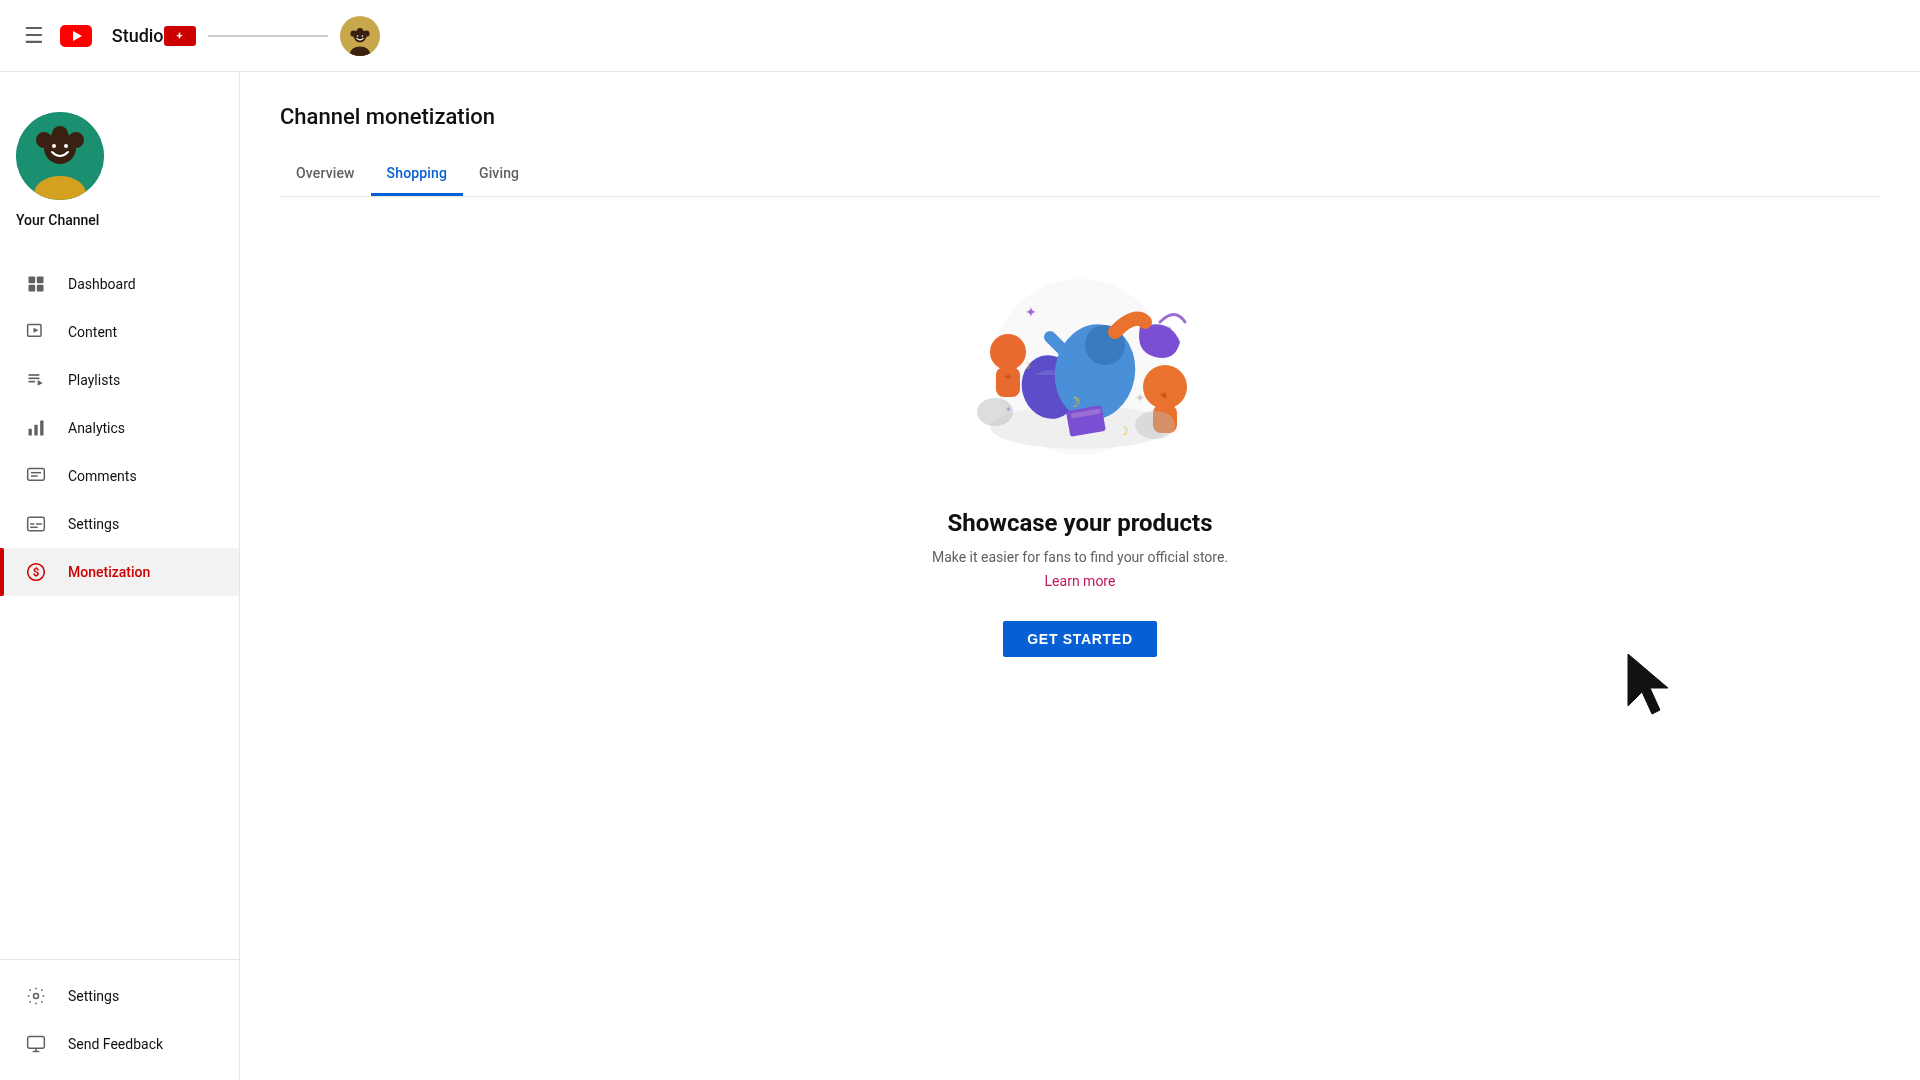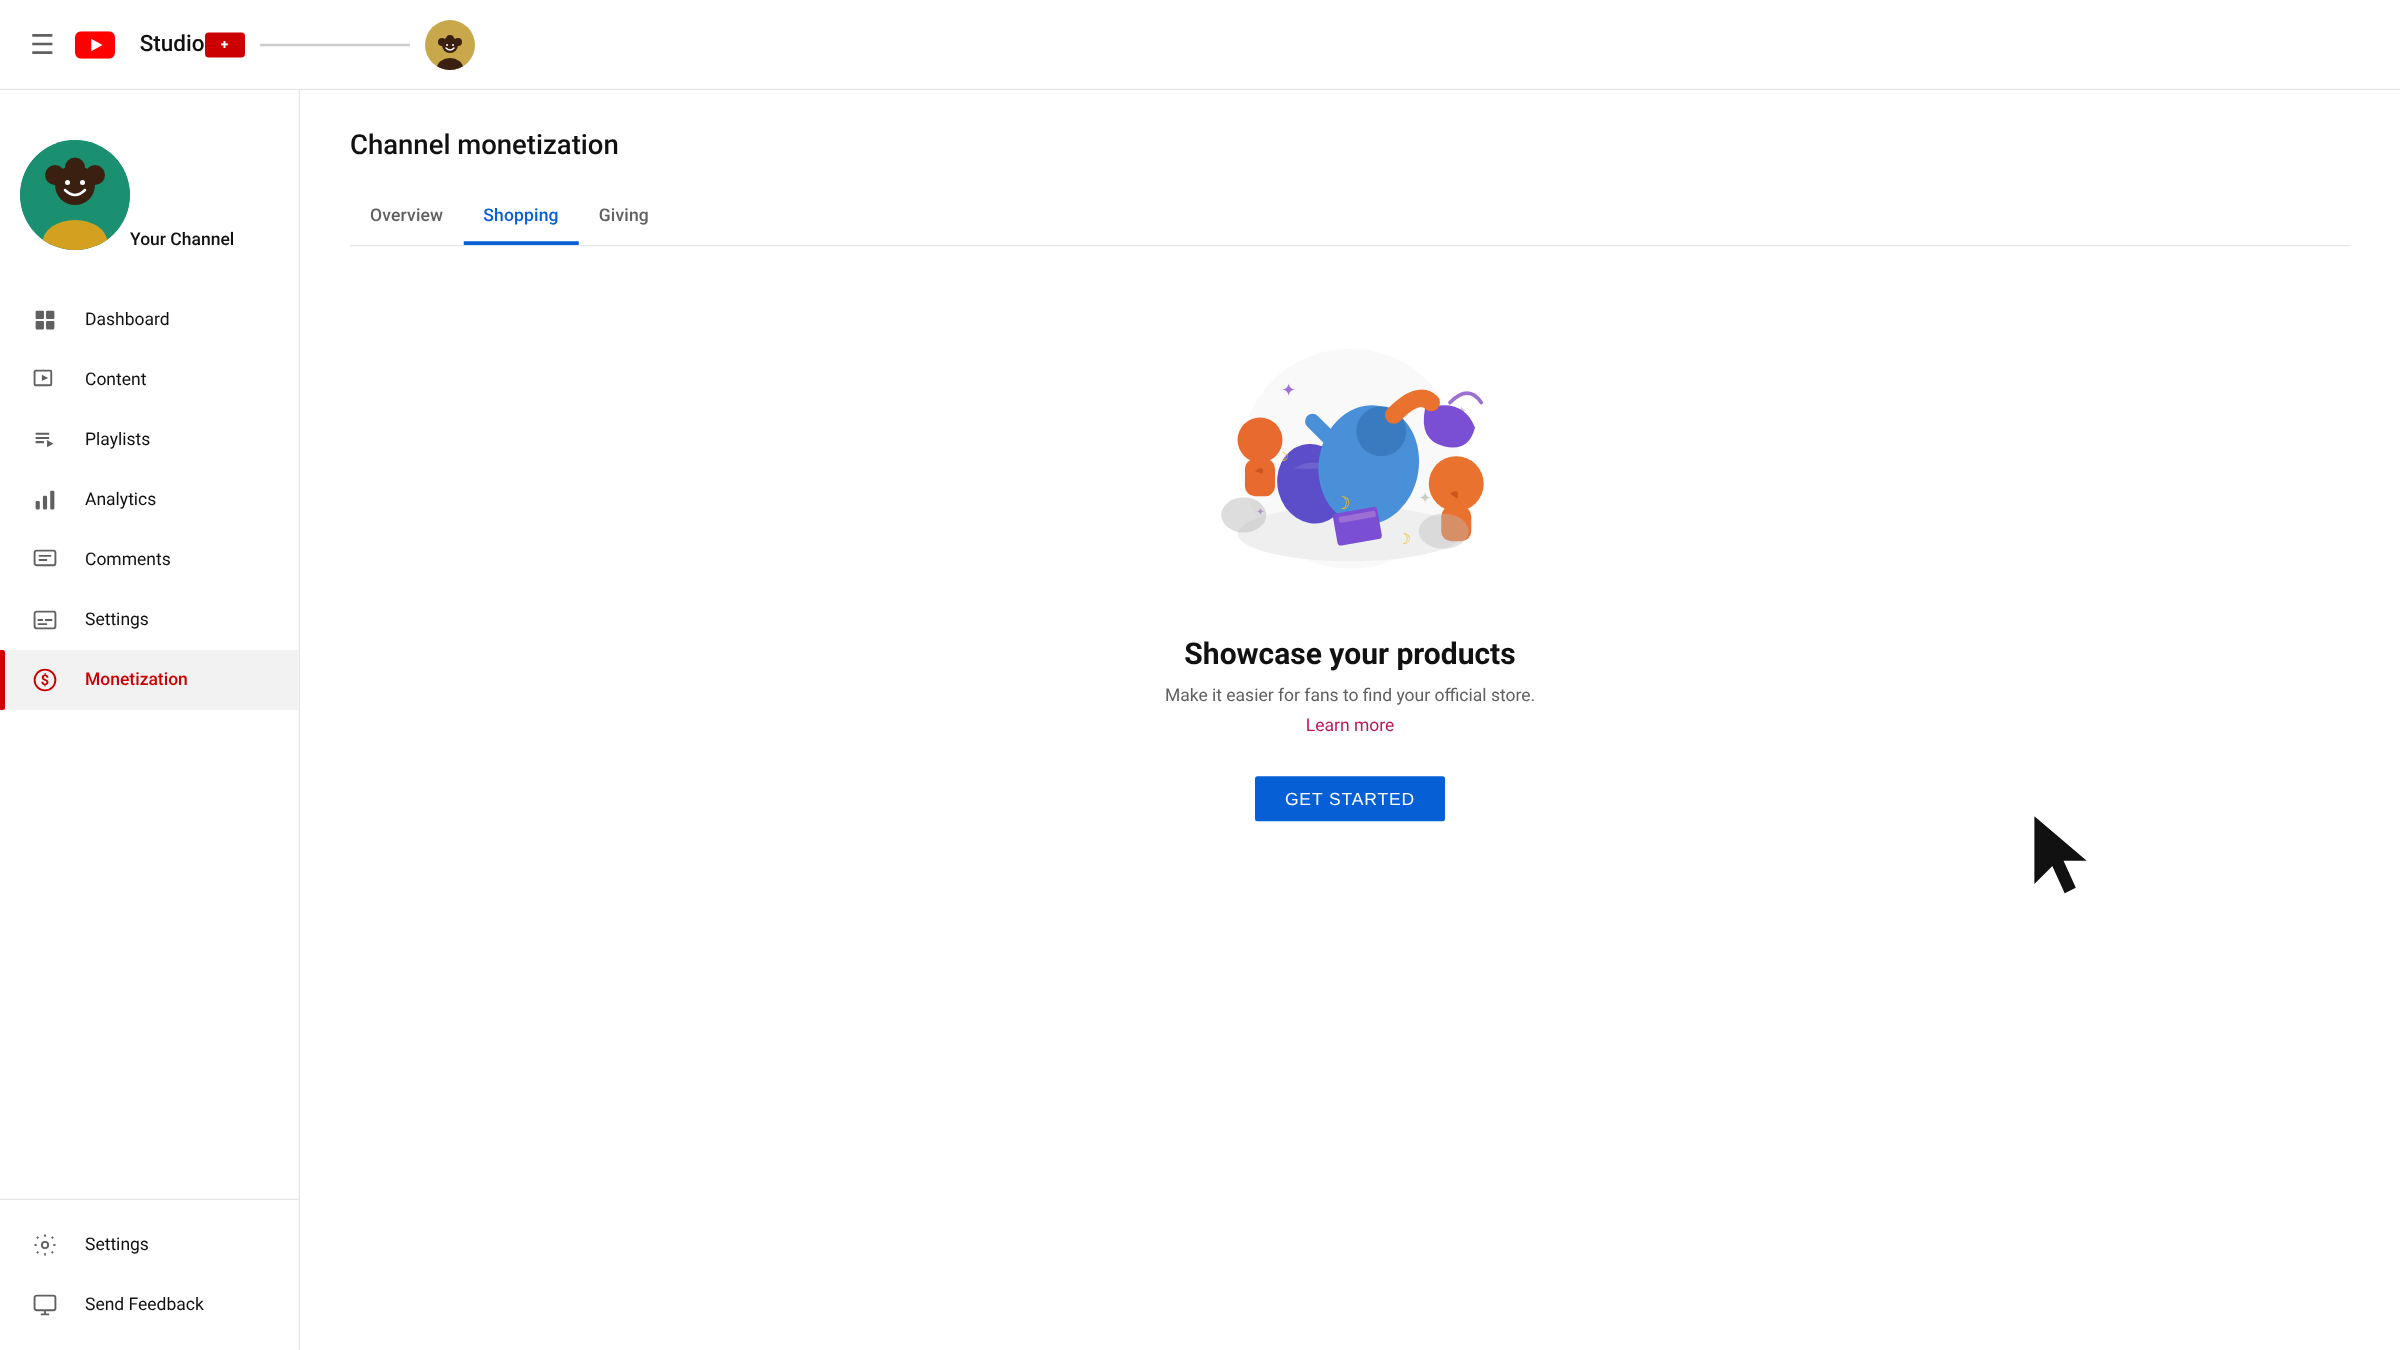--- a/index.html
+++ b/index.html
@@ -124,22 +124,22 @@
       background: #fff;
       border-right: 1px solid #e5e5e5;
       flex-shrink: 0;
       display: flex;
       flex-direction: column;
       padding-top: 24px;
       overflow-y: auto;
     }
     .sidebar-channel {
       display: flex;
-      flex-direction: row;
-      align-items: flex-end;
+      flex-direction: column;
+      align-items: flex-start;
       padding: 16px 16px 24px;
     }
     .channel-avatar {
       width: 88px;
       height: 88px;
       border-radius: 50%;
       background: #1a9070;
       overflow: hidden;
       display: flex;
       align-items: flex-end;
@@ -269,21 +269,21 @@
       text-align: center;
       margin-bottom: 32px;
     }
     .get-started-btn {
       background: #065fd4;
       color: #fff;
       border: none;
       border-radius: 2px;
       padding: 10px 24px;
       font-size: 14px;
-      font-weight: 400;
+      font-weight: 700;
       cursor: pointer;
       letter-spacing: 0.05em;
       text-transform: uppercase;
     }
 
     
     .cursor-area {
       position: relative;
       width: 100%;
     }

